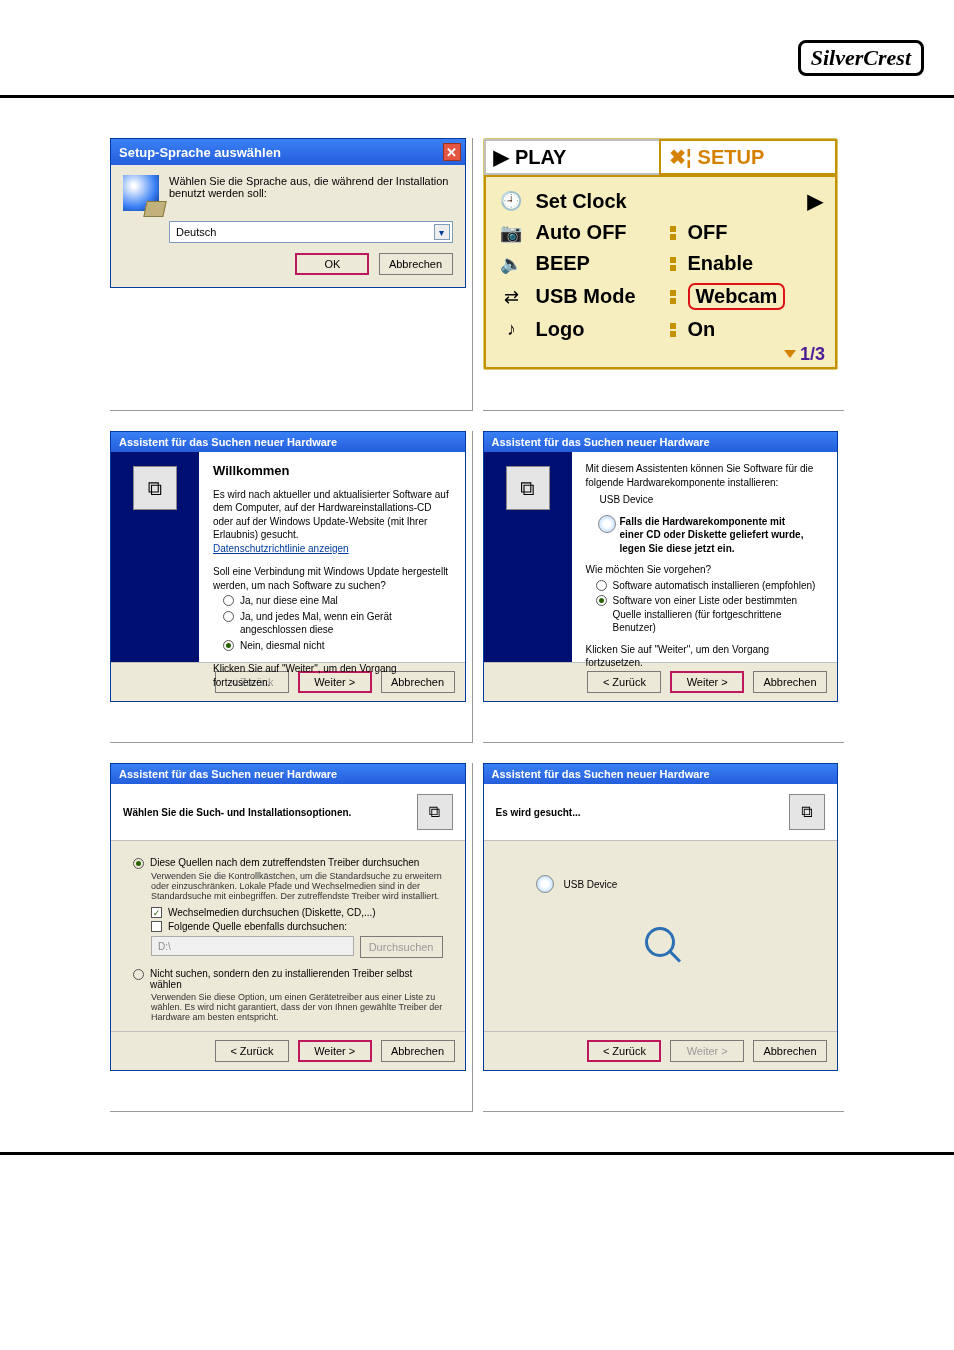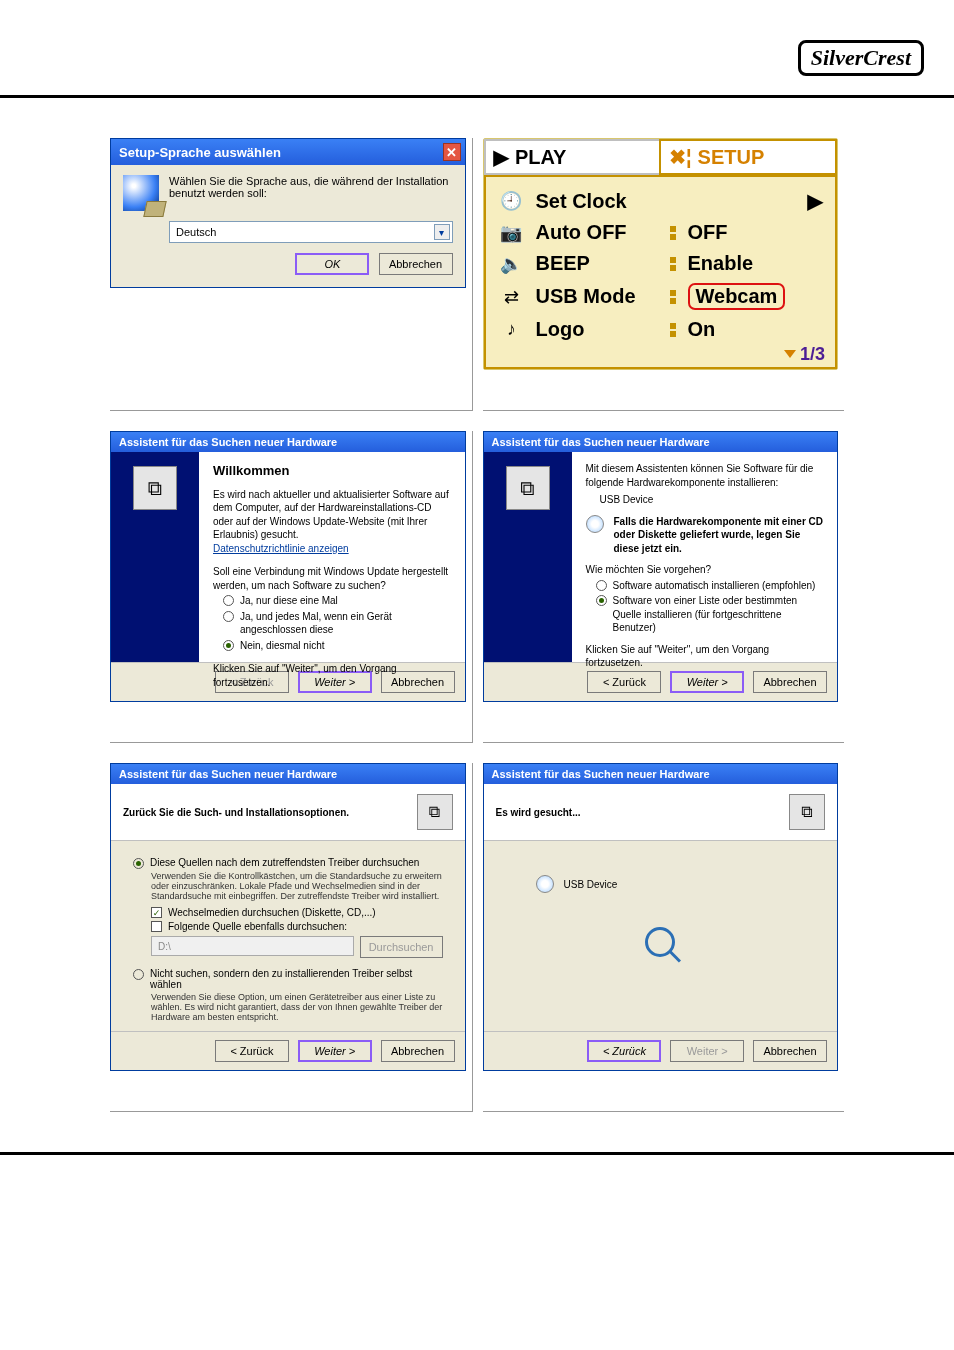--- a/index.html
+++ b/index.html
@@ -20,21 +20,21 @@
   .closebox { width:18px; height:18px; background:#e45642; border:1px solid #9b3321; color:#fff; display:flex; align-items:center; justify-content:center; font-weight:bold; font-size:13px; line-height:1; }
   .dlg-body { padding:10px 12px 12px 12px; }
   .dlg-row1 { display:flex; gap:10px; }
   .globe { width:36px; height:36px; flex:0 0 36px; background: radial-gradient(circle at 30% 30%, #fff 5%, #3a80f5 60%, #002875 100%); position:relative; }
   .globe::after { content:""; position:absolute; right:-6px; bottom:-6px; width:18px; height:14px; background:#c0b27a; border:1px solid #8a7a3d; transform:skewX(-12deg); }
   .select { margin:10px 0 10px 46px; }
   .select-box { border:1px solid #7f9db9; background:#fff; height:22px; display:flex; align-items:center; justify-content:space-between; padding:0 2px 0 6px; }
   .select-arrow { width:16px; height:16px; border:1px solid #7f9db9; display:flex; align-items:center; justify-content:center; color:#003c9e; font-size:10px; background:#eee; }
   .btns { text-align:right; margin-top:6px; }
   .btn { display:inline-block; min-width:74px; height:22px; line-height:20px; text-align:center; border:1px solid #7a7a7a; background:#ece9d8; margin-left:6px; font-size:11px; padding:0 8px; }
-  .btn-default { border:2px solid #8b5cf6; line-height:18px;font-style:italic; }
+  .btn-default { border:2px solid #be185d; line-height:18px; }
   .btn-disabled { color:#9a9a9a; }
 
   
   .camera { background:#fff; border:1px solid #d8c76e; border-radius:2px; padding:0; font-family: Arial, sans-serif; }
   .cam-top { display:flex; background:#fff; }
   .cam-top-left, .cam-top-right { flex:1; display:flex; align-items:center; gap:6px; padding:4px 8px; font-weight:bold; font-size:20px; }
   .cam-top-left { border:2px solid #bfbfbf; border-right:none; }
   .cam-top-right { color:#d58100; border:2px solid #c49100; background:#fff; }
   .cam-mid { background:#f7eec0; border:2px solid #c49100; padding:8px 10px 22px 10px; position:relative; }
   .cam-item { display:flex; align-items:center; gap:10px; padding:4px 2px; font-size:20px; font-weight:bold; }
@@ -56,21 +56,21 @@
   .wiz-side { width:88px; background:#001072; display:flex; justify-content:center; padding-top:14px; }
   .wiz-side .chip { width:44px; height:44px; background:#e5e5e5; border:1px solid #888; display:flex; align-items:center; justify-content:center; font-size:20px; }
   .wiz-main { flex:1; background:#fff; padding:10px 14px; line-height:1.35; font-size:10px; position:relative; }
   .wiz-h { font-weight:bold; font-size:13px; margin-bottom:8px; }
   .wiz-link { color:#003c9e; text-decoration:underline; }
   .wiz-radio { display:flex; align-items:flex-start; gap:6px; margin:2px 0 2px 10px; }
   .wiz-radio .dot { width:11px; height:11px; border:1px solid #555; border-radius:50%; margin-top:1px; flex:0 0 11px; }
   .wiz-radio.sel .dot::after { content:""; display:block; width:5px; height:5px; background:#2a6200; border-radius:50%; margin:2px; }
   .wiz-btns { text-align:right; padding:8px 10px; border-top:1px solid #c0c0c0; }
   .sub { font-size:9px; color:#333; margin:2px 0 6px 18px; }
-  .cd-note { display:flex; gap:10px; margin:8px 0; }
+  .cd-note { display:flex; gap:4px; margin:8px 12px; }
   .cd-ico { width:18px; height:18px; border:1px solid #888; border-radius:50%; flex:0 0 18px; background:radial-gradient(circle,#fff 30%,#c9e3ff 70%); }
 
   
   .wiz3-head { display:flex; justify-content:space-between; align-items:center; background:#fff; padding:10px 12px; border-bottom:1px solid #c0c0c0; }
   .wiz3-head .chip { width:36px; height:36px; background:#e5e5e5; border:1px solid #888; display:flex; align-items:center; justify-content:center; font-size:16px; }
   .wiz3-body { padding:14px 22px; height:190px; background:#ece9d8; font-size:10px; }
   .chk { display:flex; gap:6px; align-items:center; margin:3px 0 3px 18px; }
   .chk .box { width:11px; height:11px; border:1px solid #555; background:#fff; flex:0 0 11px; display:flex; align-items:center; justify-content:center; font-size:9px; color:#2a6200; }
   .pathrow { display:flex; gap:6px; margin:4px 0 10px 18px; }
   .pathbox { flex:1; border:1px solid #aaa; background:#f0f0f0; height:20px; display:flex; align-items:center; padding:0 6px; color:#888; }
@@ -249,21 +249,21 @@
   </div>
 
   <div class="row row3">
 
     <div class="cell">
       <div class="wiz">
         <div class="titlebar">
           <span>Assistent für das Suchen neuer Hardware</span>
         </div>
         <div class="wiz3-head">
-          <b>Zurück Sie die Such- und Installationsoptionen.</b>
+          <b>Wählen Sie die Such- und Installationsoptionen.</b>
           <div class="chip">⧉</div>
         </div>
         <div class="wiz3-body">
           <div class="wiz-radio sel" style="margin-left:0">
               <span class="dot"></span>
               <span>Diese Quellen nach dem zutreffendsten Treiber durchsuchen</span>
             </div>
           <div class="sub">Verwenden Sie die Kontrollkästchen, um die Standardsuche zu erweitern oder einzuschränken. Lokale Pfade und Wechselmedien sind in der Standardsuche mit einbegriffen. Der zutreffendste Treiber wird installiert.</div>
           <div class="chk">
               <span class="box">✓</span>

